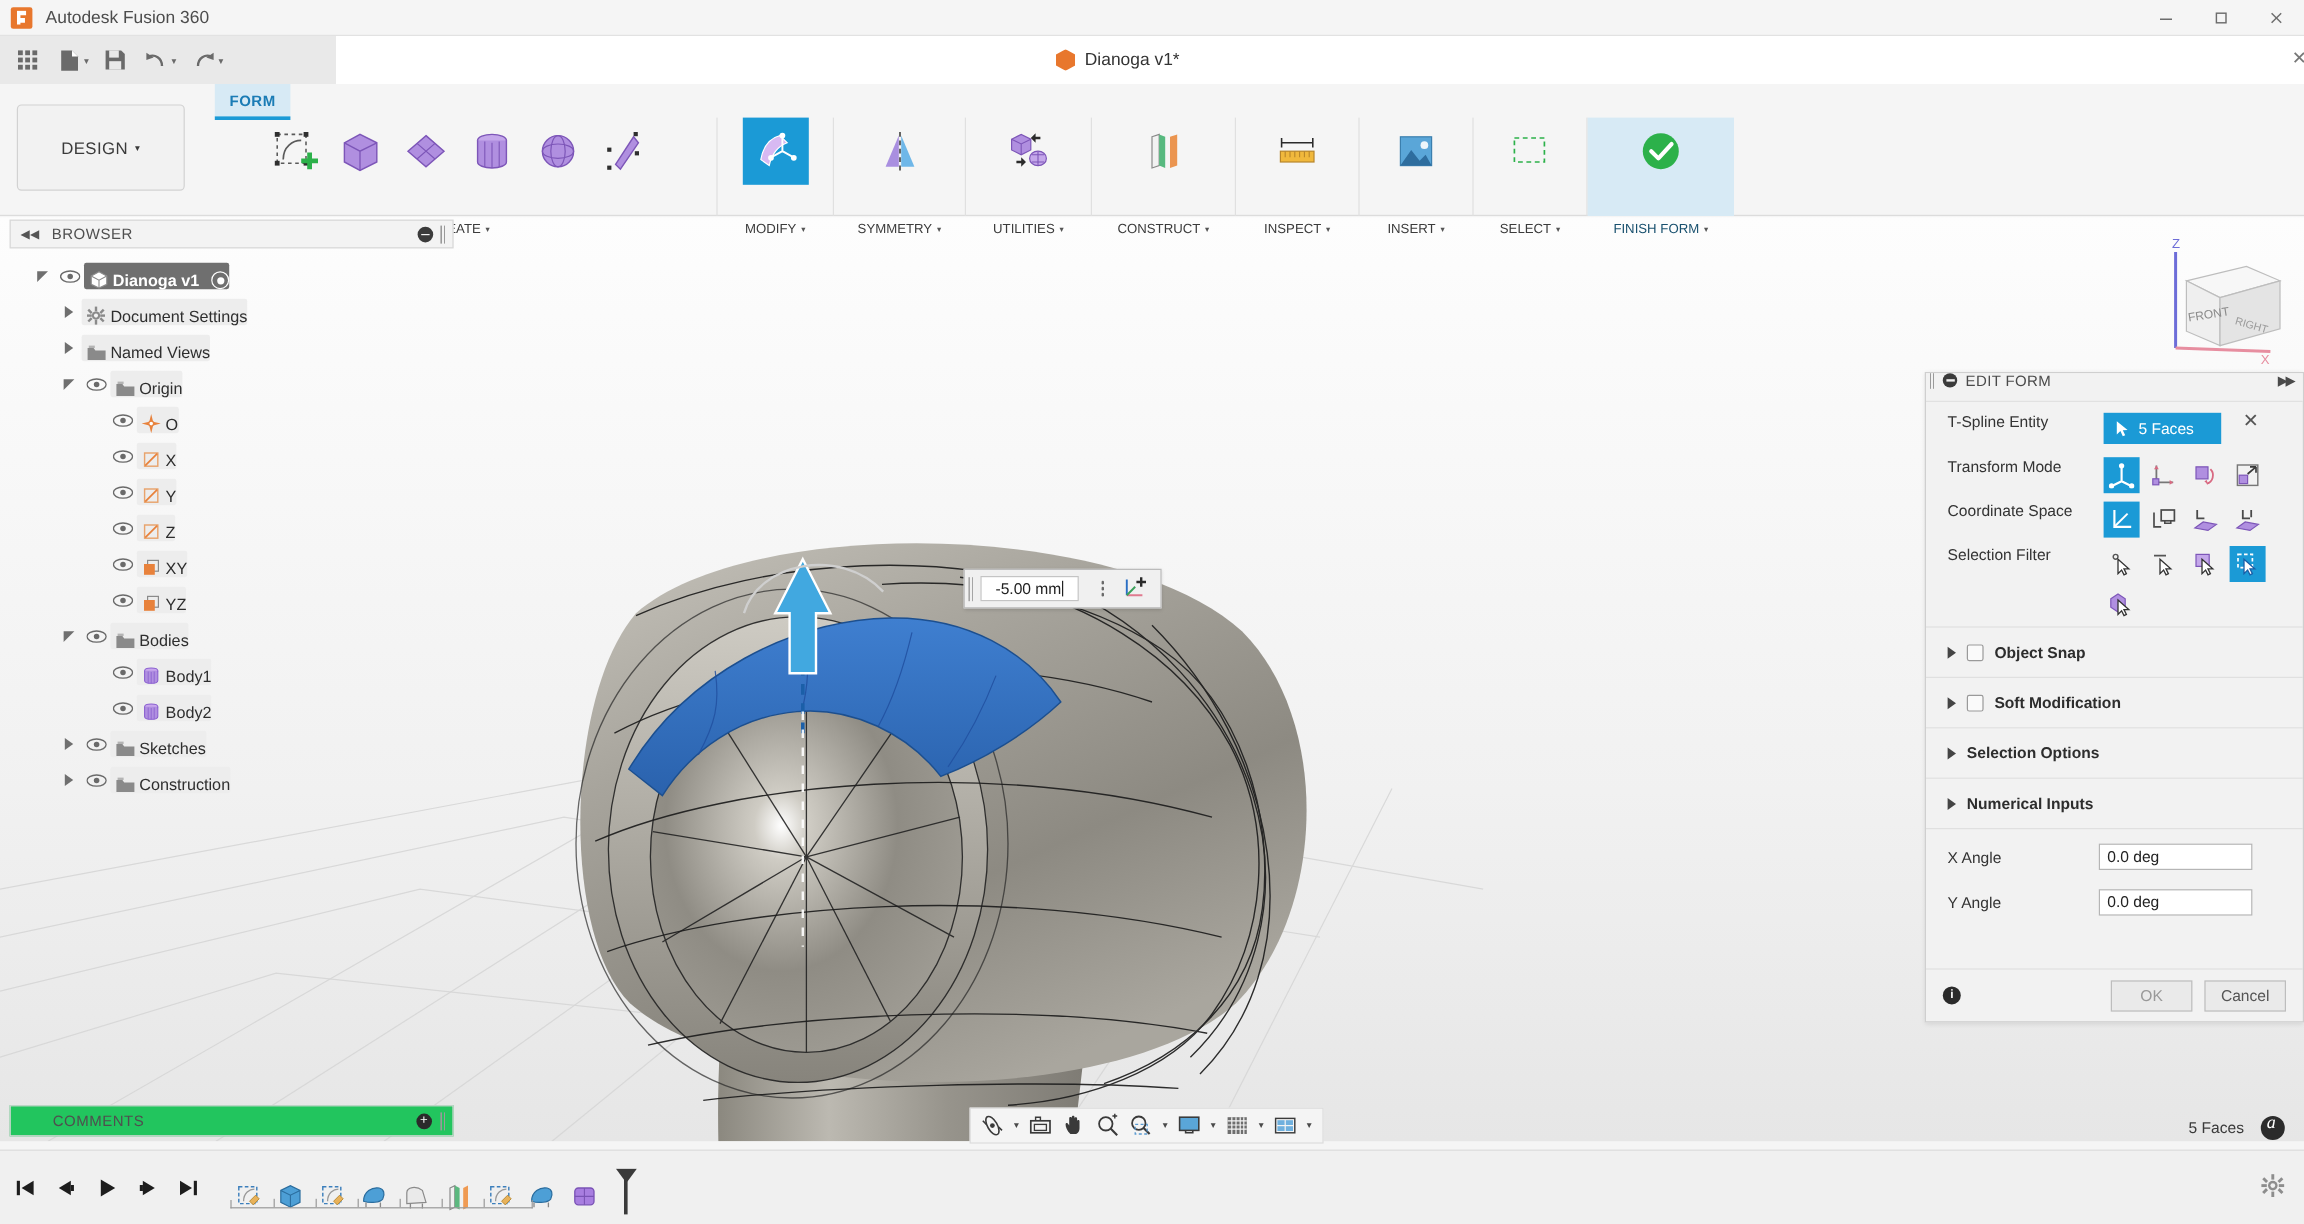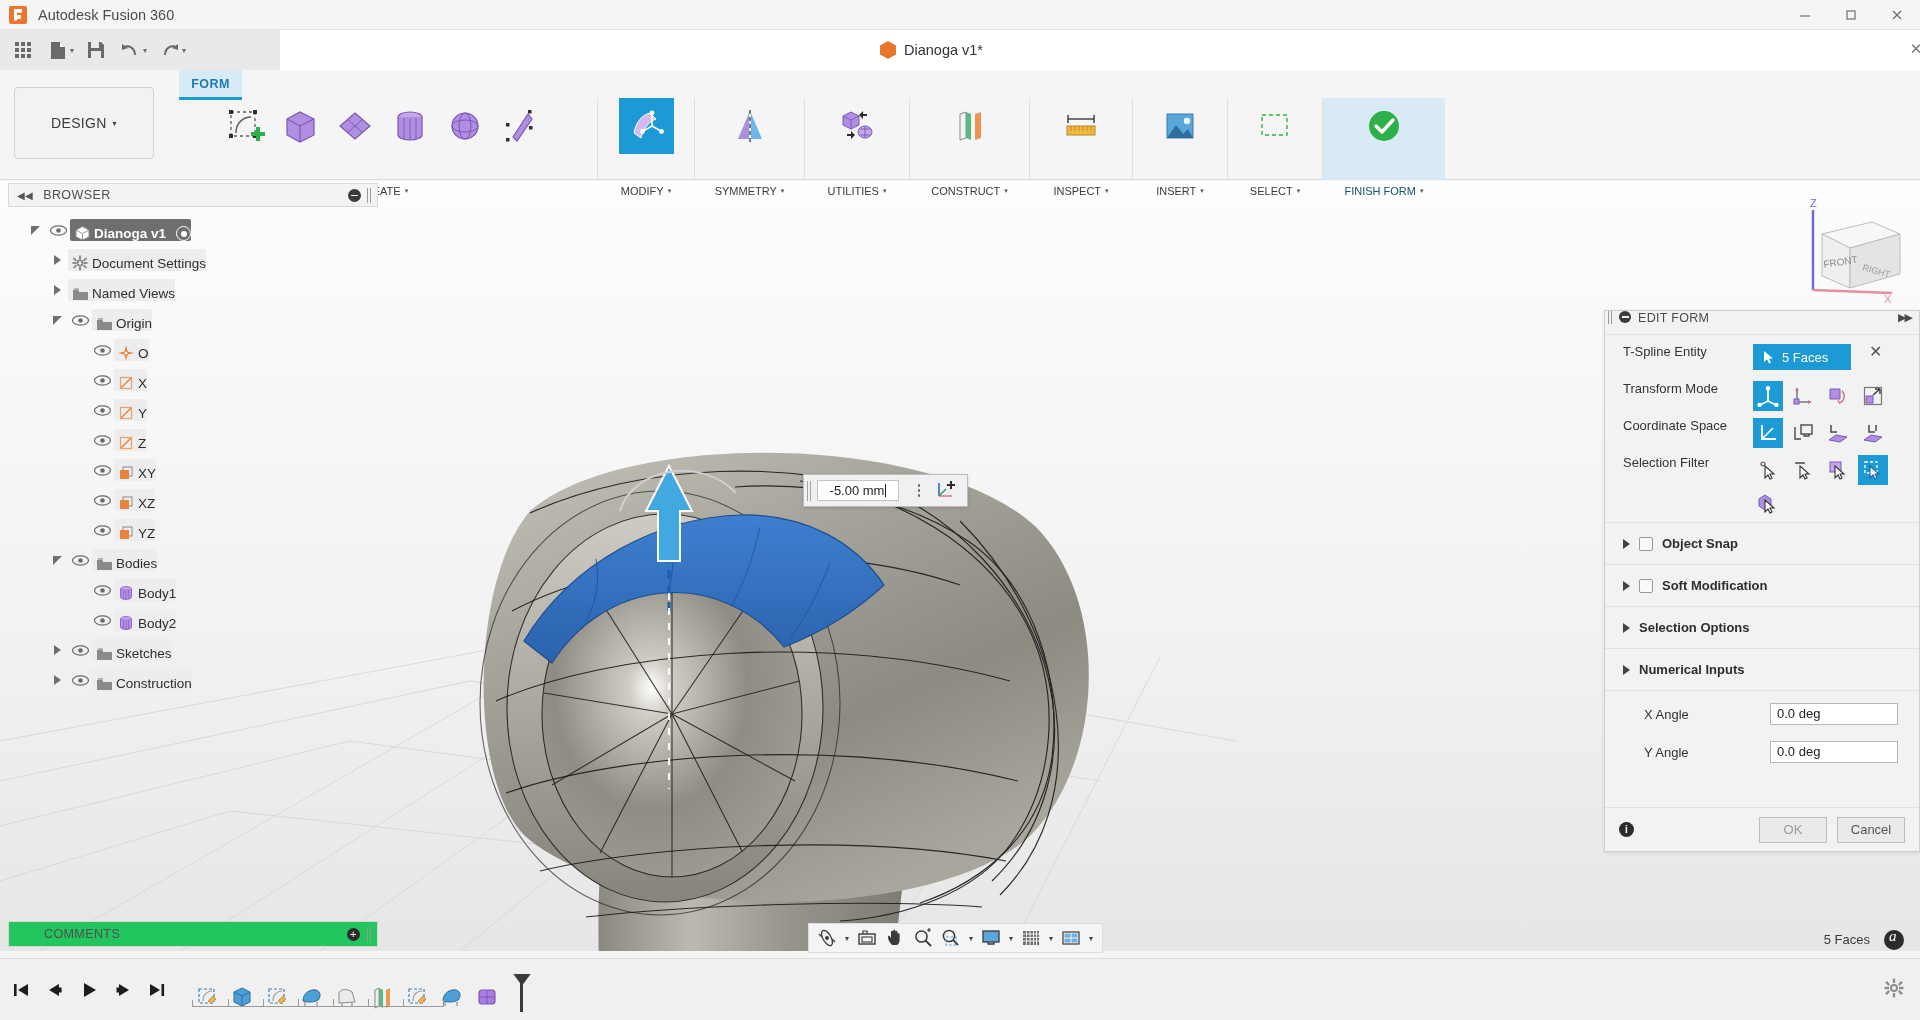--- a/index.html
+++ b/index.html
@@ -130,21 +130,21 @@
   .xclose { margin-left:18px; font-size:16px; color:#555; line-height:1; }
   .ibtn { width:30px; height:30px; display:flex; align-items:center; justify-content:center;
           margin-right:5px; }
   .ibtn.sel { background:#1b9ad6; }
   .sect { border-top:1px solid #e0e0e0; }
   .srow { display:flex; align-items:center; height:41px; padding-left:18px; gap:9px; }
   .sarrow { width:0;height:0;border-left:7px solid #444;border-top:5px solid transparent;
             border-bottom:5px solid transparent; }
   .scheck { width:14px; height:14px; border:1px solid #9a9a9a; background:#fafafa; border-radius:2px; }
   .stext { font-size:13px; font-weight:bold; color:#2d2d2d; }
-  .frow { display:flex; align-items:center; height:30px; padding-left:18px;justify-content:center; }
+  .frow { display:flex; align-items:center; height:30px; padding-left:18px; }
   .flabel { width:126px; font-size:13px; color:#333; }
   .finput { width:128px; height:22px; background:#fff; border:1px solid #b5b5b5;
             font-size:13px; color:#222; padding:0 6px; line-height:20px; }
   .panel-foot { position:absolute; bottom:0; left:0; width:100%; height:44px;
                 border-top:1px solid #e0e0e0; display:flex; align-items:center; padding:0 14px; }
   .infoi { width:15px; height:15px; border-radius:50%; background:#2b2b2b; color:#fff;
            font-size:10px; font-weight:bold; display:flex; align-items:center; justify-content:center; }
   .fbtn { height:26px; width:68px; border:1px solid #bdbdbd; background:#eaeaea; font-size:13px;
           color:#555; display:flex; align-items:center; justify-content:center; }
   .fbtn.ok { margin-left:auto; margin-right:10px; color:#999; }
@@ -799,37 +799,20 @@
         <span class="tnode-icon">
           <svg width="16" height="16" viewBox="0 0 16 16">
               <rect x="5" y="2" width="9" height="9" fill="none" stroke="#8a8a8a" stroke-width="1"></rect>
               <rect x="2" y="5" width="9" height="9" fill="#e8823c"></rect>
             </svg>
         </span>
         <span class="tlabel">XY</span>
       </span>
     </div>
 
-    <div class="trow" style="padding-left:82px">
-      <span class="eye">
-        <svg width="17" height="11" viewBox="0 0 17 11">
-            <ellipse cx="8.5" cy="5.5" rx="8" ry="4.6" fill="none" stroke="#6a6a6a" stroke-width="1.2"></ellipse>
-            <circle cx="8.5" cy="5.5" r="2.3" fill="#6a6a6a"></circle>
-          </svg>
-      </span>
-      <span class="pill">
-        <span class="tnode-icon">
-          <svg width="16" height="16" viewBox="0 0 16 16">
-              <rect x="5" y="2" width="9" height="9" fill="none" stroke="#8a8a8a" stroke-width="1"></rect>
-              <rect x="2" y="5" width="9" height="9" fill="#e8823c"></rect>
-            </svg>
-        </span>
-        <span class="tlabel">XZ</span>
-      </span>
-    </div>
 
     <div class="trow" style="padding-left:82px">
       <span class="eye">
         <svg width="17" height="11" viewBox="0 0 17 11">
             <ellipse cx="8.5" cy="5.5" rx="8" ry="4.6" fill="none" stroke="#6a6a6a" stroke-width="1.2"></ellipse>
             <circle cx="8.5" cy="5.5" r="2.3" fill="#6a6a6a"></circle>
           </svg>
       </span>
       <span class="pill">
         <span class="tnode-icon">

